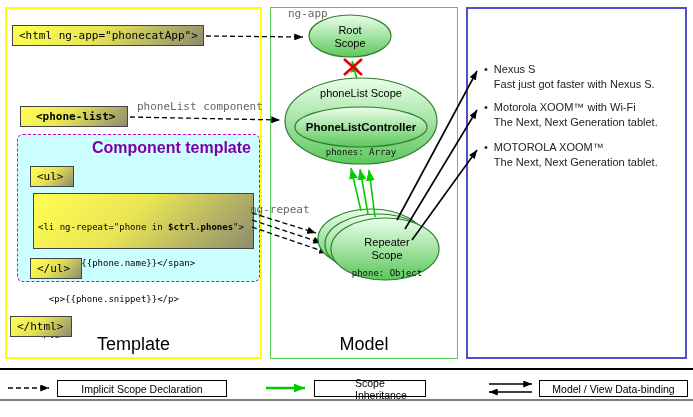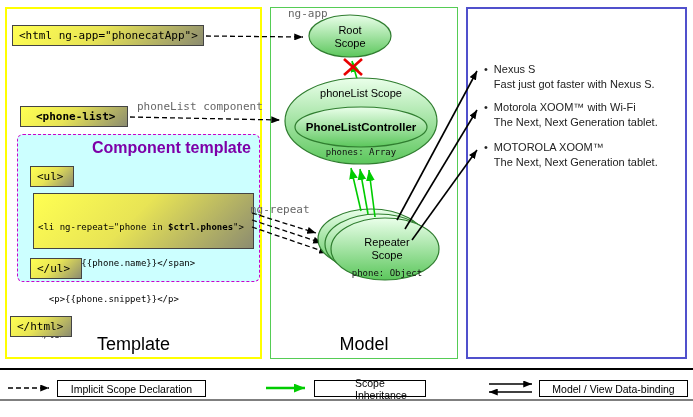--- a/index.html
+++ b/index.html
@@ -109,21 +109,21 @@
     </div>
   </div>
   <div class="view-item" style="top:140px;">
     <span class="bullet">•</span>
     <div>
       <div class="vi-title">MOTOROLA XOOM™</div>
       <div class="vi-sub">The Next, Next Generation tablet.</div>
     </div>
   </div>
 
-  <div class="legendbox" style="left:57px;width:149px;">Implicit Scope Declaration</div>
+  <div class="legendbox" style="left:57px;width:170px;">Implicit Scope Declaration</div>
   <div class="legendbox" style="left:314px;width:112px;padding-left:40px;">Scope Inheritance</div>
   <div class="legendbox" style="left:539px;width:149px;">Model / View Data-binding</div>
 
   <svg class="overlay" width="693" height="417" viewBox="0 0 693 417">
     <defs>
       <linearGradient id="gGreen" x1="0" y1="0" x2="0" y2="1">
         <stop offset="0" stop-color="#eaffea"></stop>
         <stop offset="1" stop-color="#5cc75c"></stop>
       </linearGradient>
       <marker id="mBlack" viewBox="0 0 10 8" markerWidth="9" markerHeight="7" refX="10" refY="4" orient="auto" markerUnits="userSpaceOnUse">

